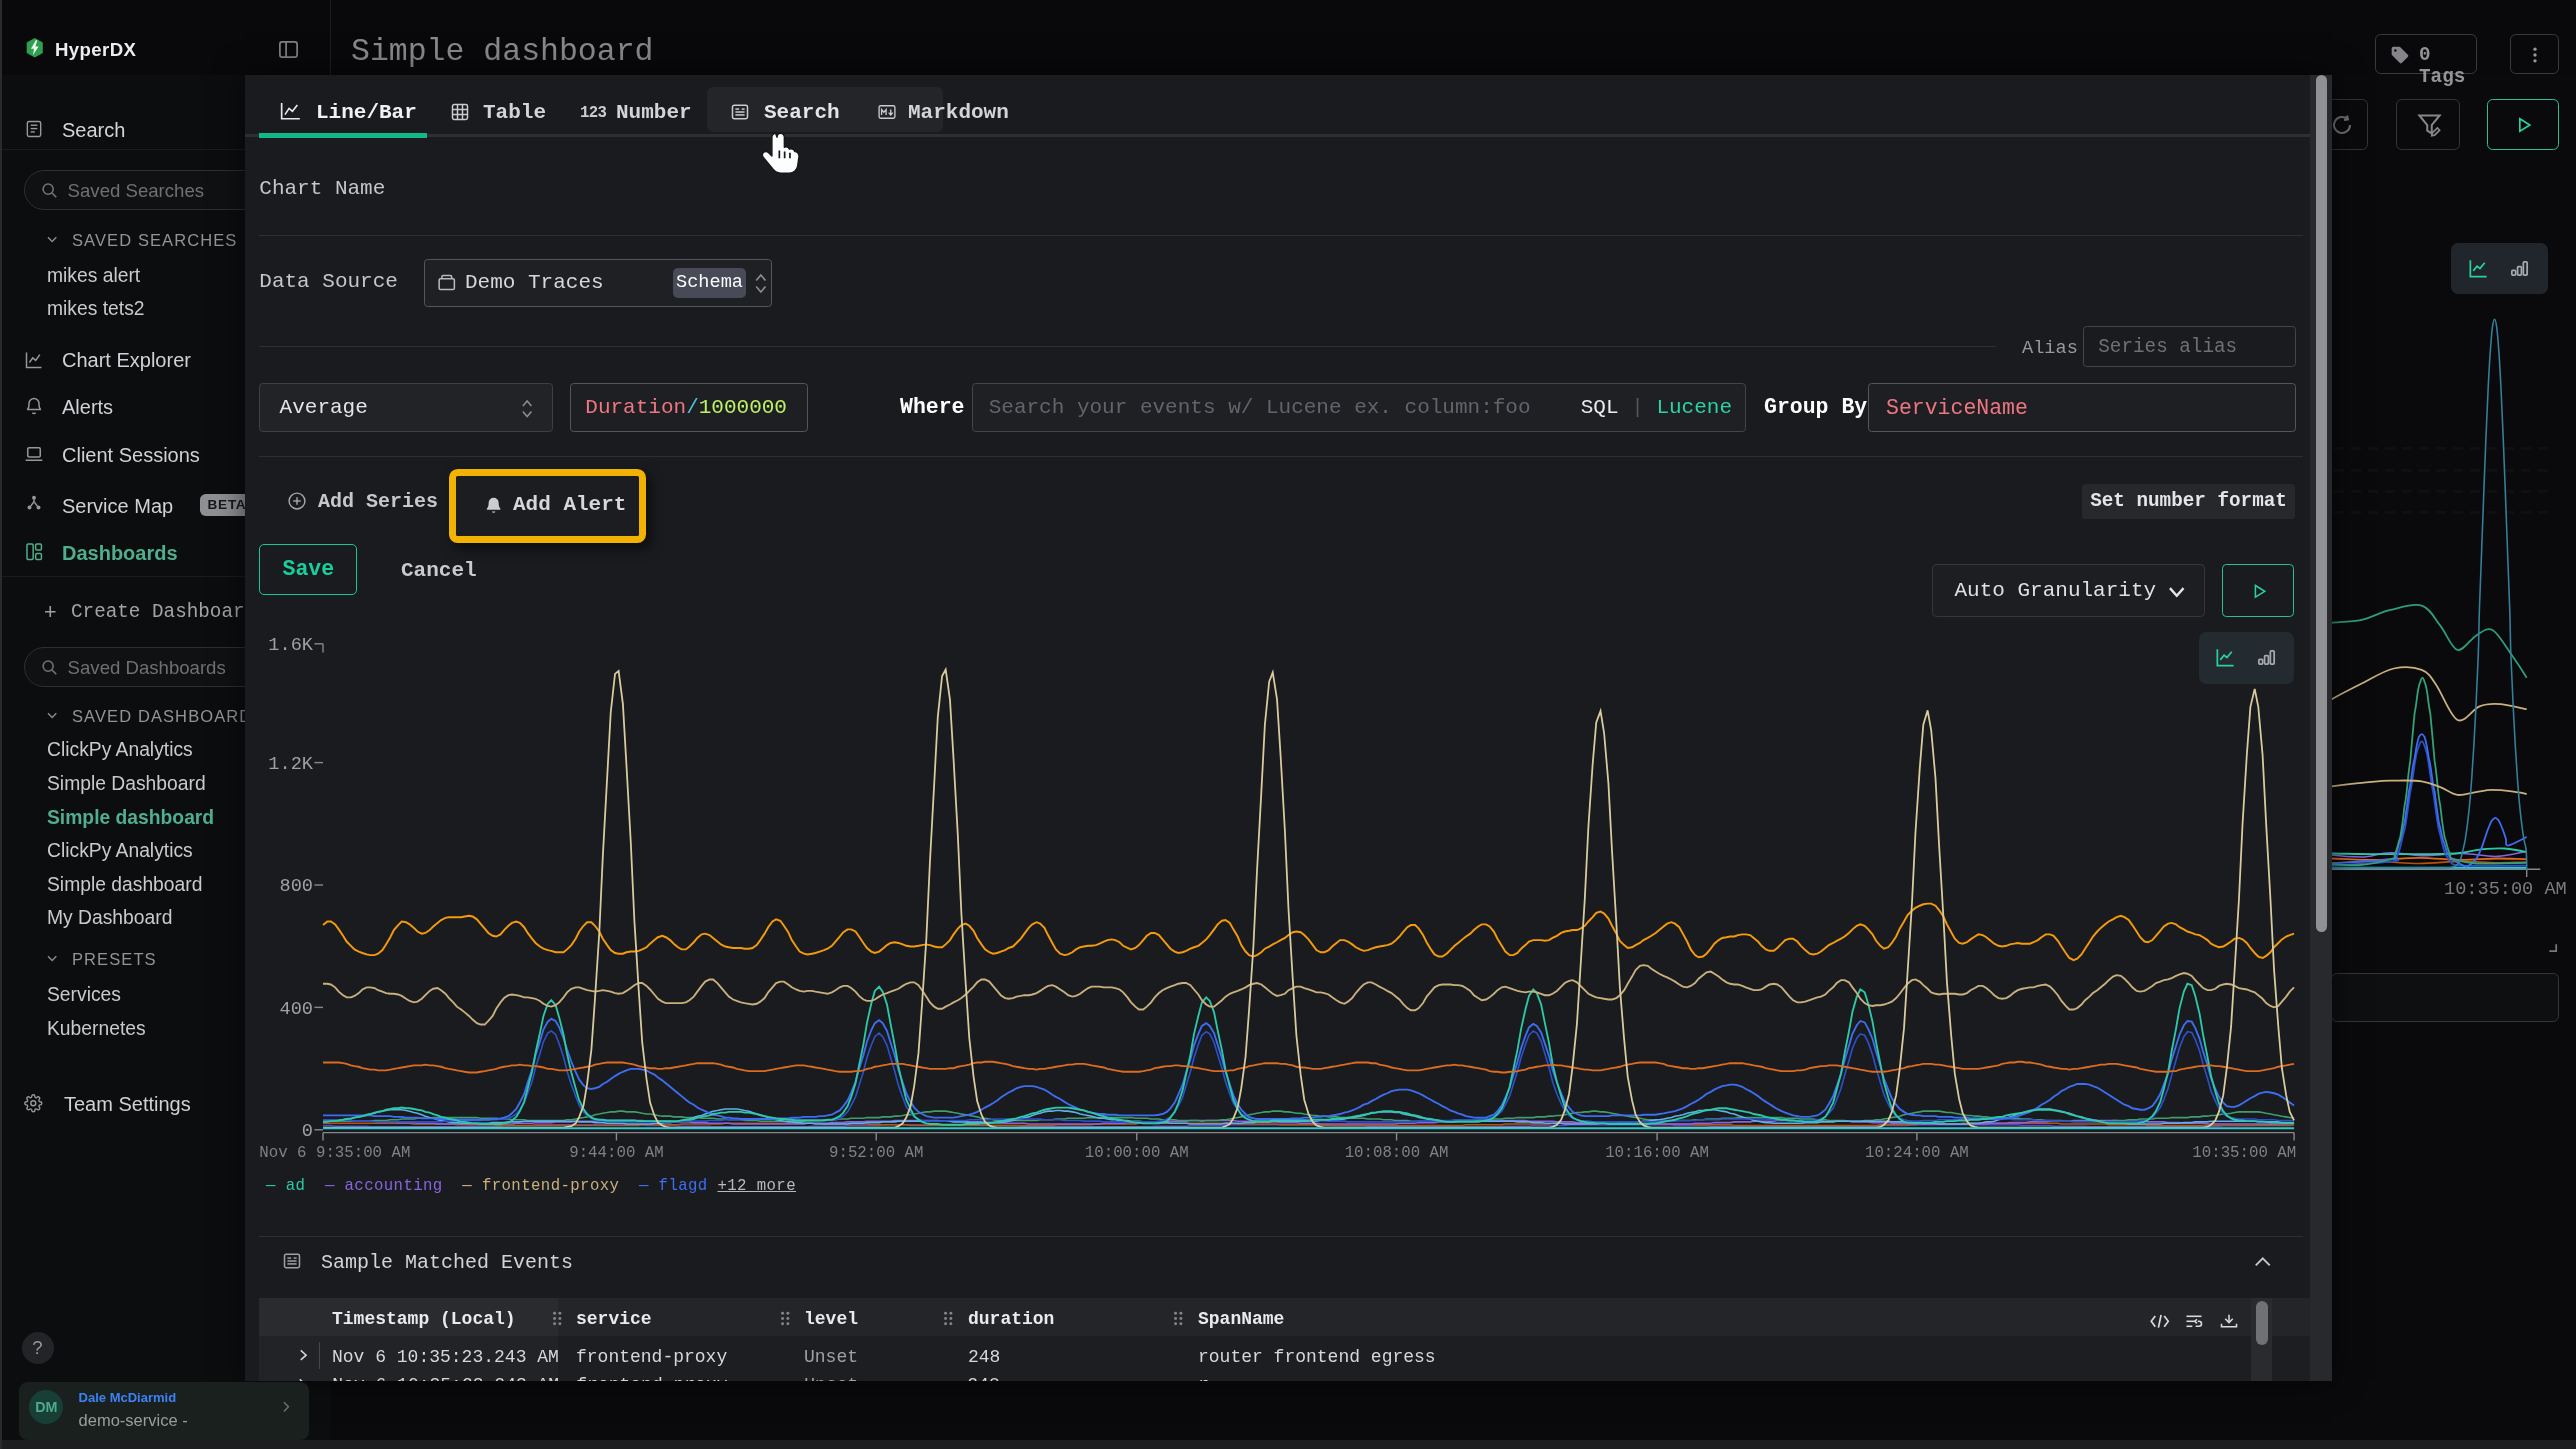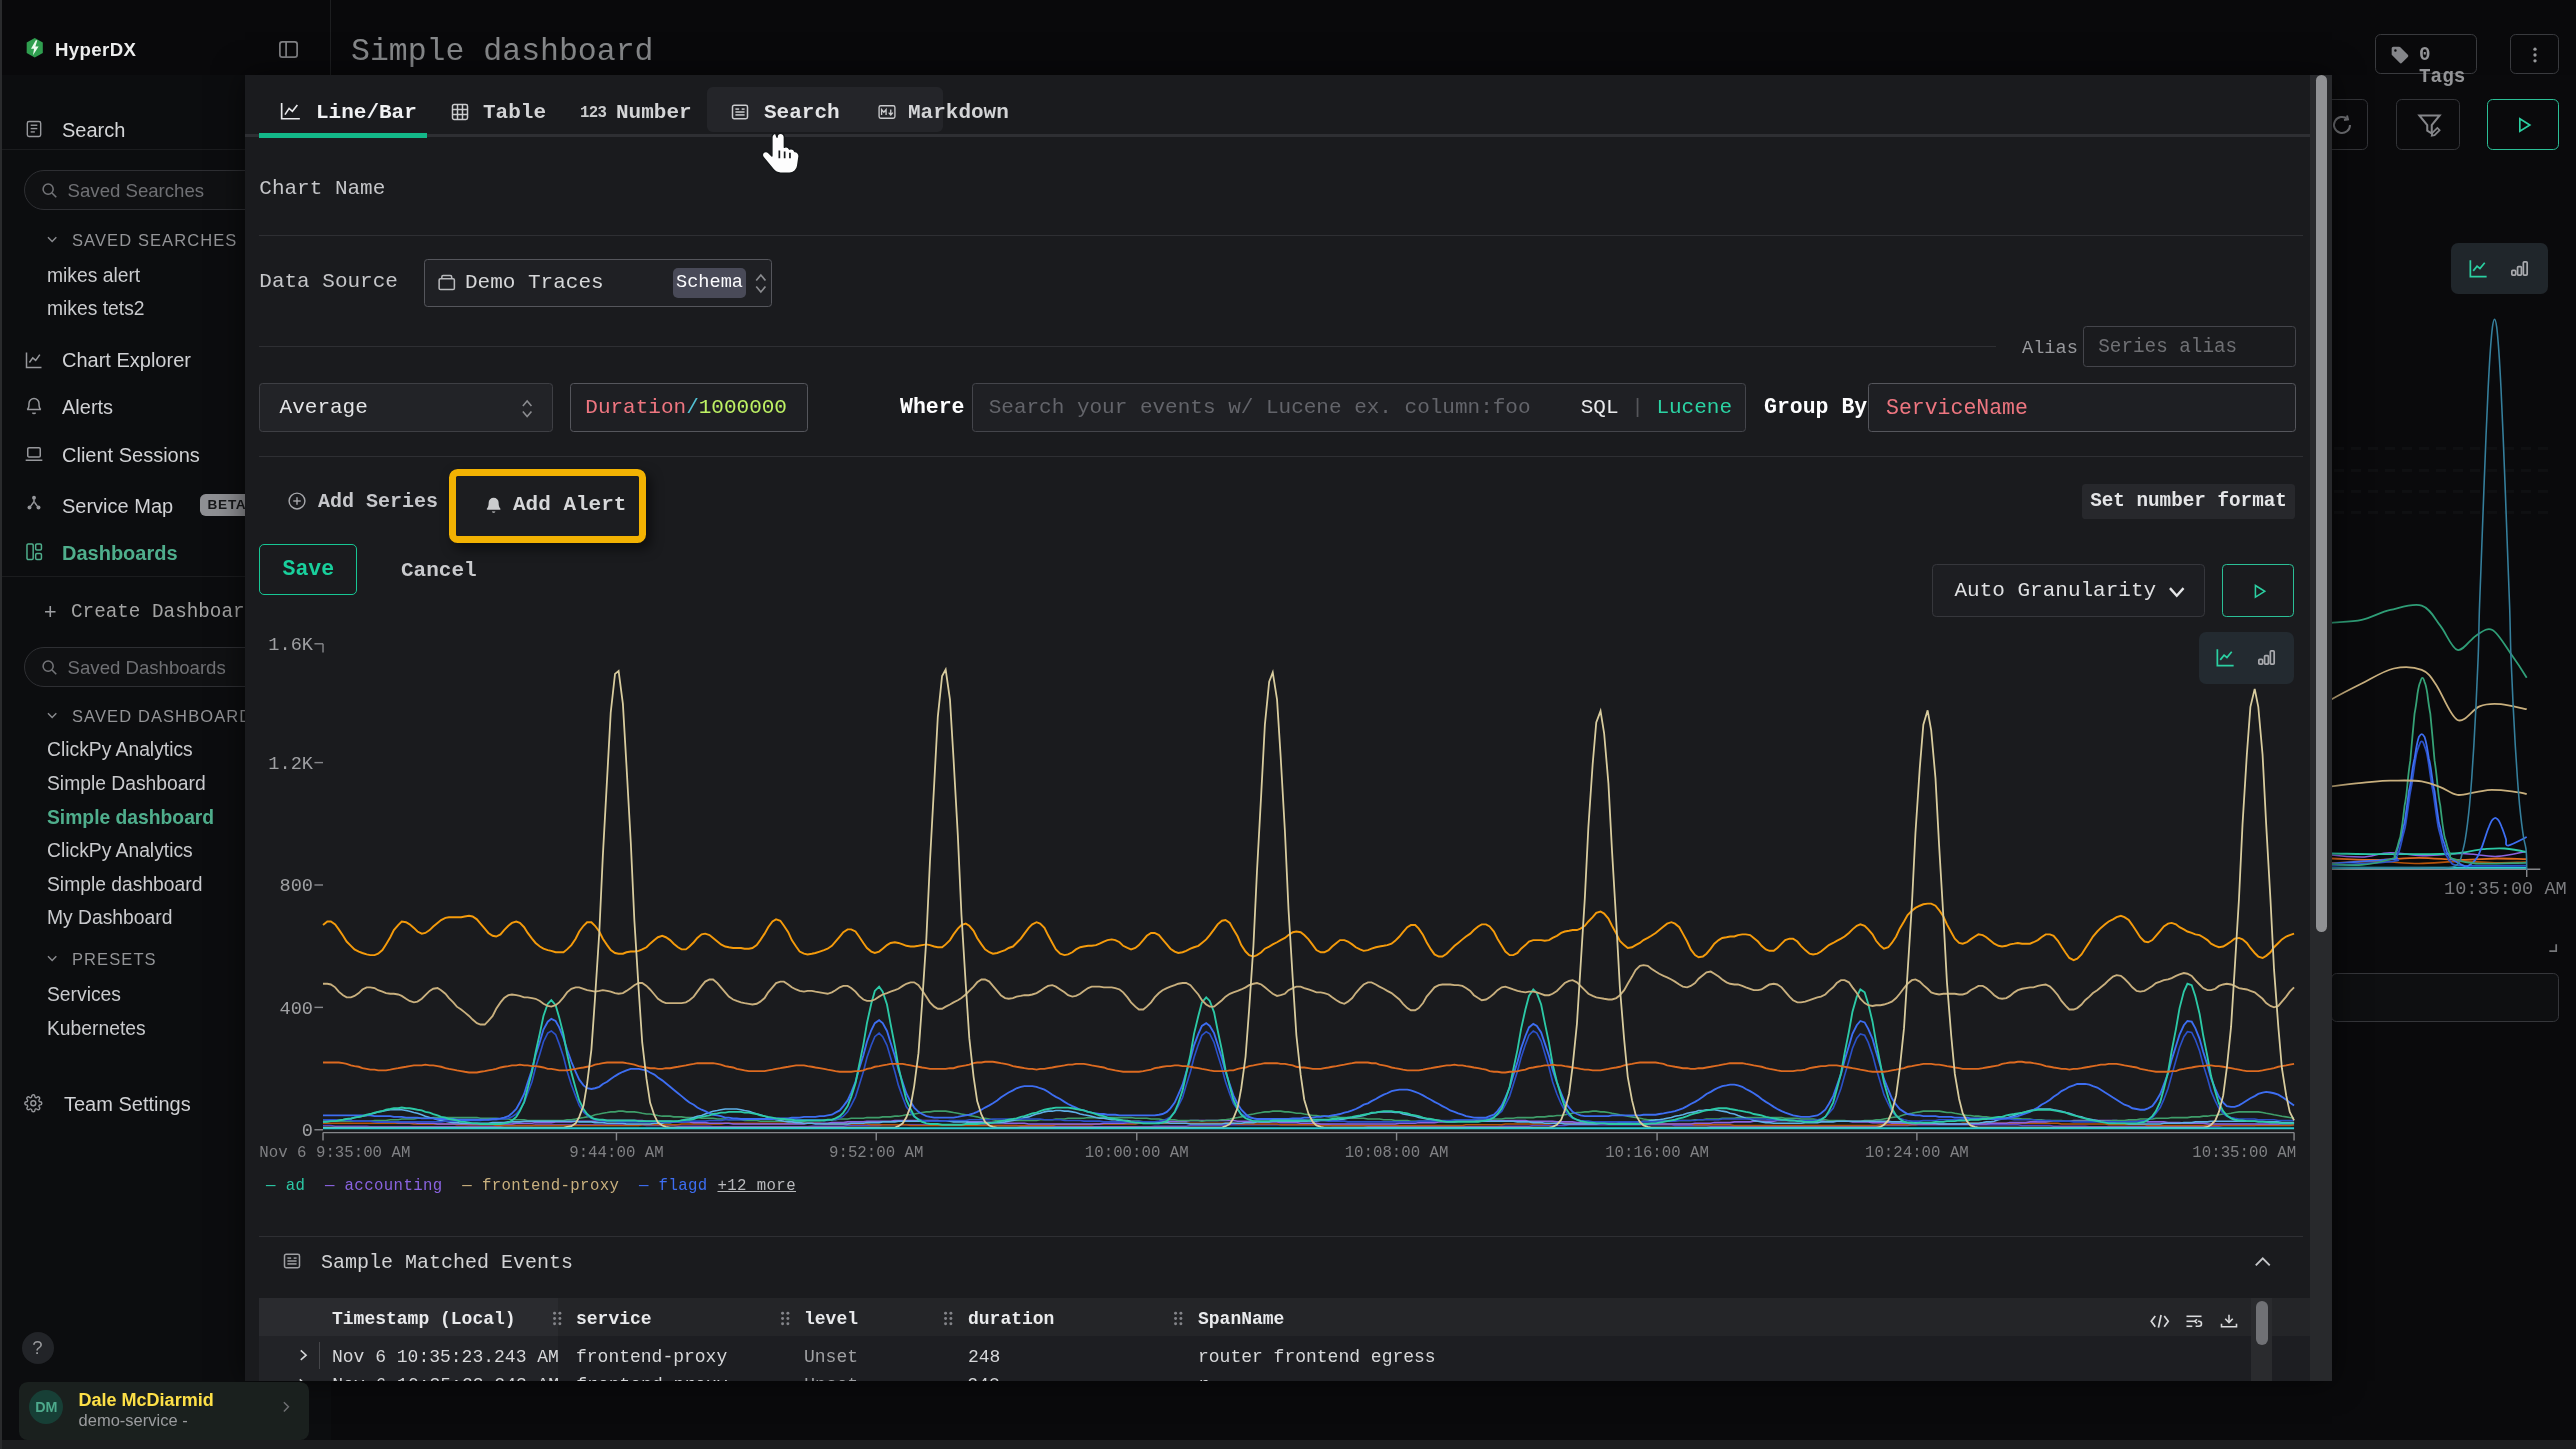--- a/index.html
+++ b/index.html
@@ -482,21 +482,21 @@
 </div>
 
 <div class="abs" style="left:0;top:0;width:2.1px;height:1450px;background:#2a2b2d;z-index:60;"></div>
 
 <div class="abs" style="left:0;top:1440px;width:2576px;height:10px;background:#1c1d1f;"></div>
 
 <div class="abs" style="left:21.5px;top:1332px;width:32px;height:32px;border-radius:50%;background:#222428;color:#97989b;font-size:18.6px;text-align:center;line-height:32px;">?</div>
 
 <div class="abs" style="left:18.6px;top:1382px;width:290px;height:58px;border-radius:8.6px;background:#1a201e;">
   <div class="abs" style="left:10.7px;top:7.9px;width:34px;height:34px;border-radius:50%;background:#173f36;color:#4daa8c;font-size:14.3px;font-weight:bold;text-align:center;line-height:34px;">DM</div>
-  <div class="abs" style="left:60px;top:7.9px;font-size:18px;font-weight:bold;color:#fde047;">Dale McDiarmid</div>
+  <div class="abs" style="left:60px;top:7.9px;font-size:13px;font-weight:bold;color:#3b82f6;">Dale McDiarmid</div>
   <div class="abs" style="left:60px;top:29px;font-size:16.5px;color:#9b9c9f;">demo-service -</div>
   <svg class="abs" style="left:259px;top:16.5px;" width="15.7" height="15.7" viewBox="0 0 24 24" fill="none" stroke="#6f7073" stroke-width="2.2">
       <polyline points="9,5 16,12 9,19"></polyline>
     </svg>
 </div>
 
 <svg class="abs" style="left:761px;top:131px;z-index:50;" width="43" height="53" viewBox="0 0 30 37">
   <g stroke="#15181a" stroke-width="1" fill="#fdfdfd" stroke-linejoin="round">
     <path d="M10.2 1.6 c-1.5 0-2.6 1.2-2.6 2.7 v13.1 l-2.3-2.3 c-1.1-1.1-2.8-1.1-3.7 0 -0.8 0.9-0.8 2.3 0 3.3 l7.1 8.7 c1.2 1.5 3 2.3 4.9 2.3 h6.2 c3 0 5.4-2.2 5.8-5.1 l0.9-6.3 c0.3-1.9-1-3.6-2.9-3.6 -0.4-1.2-1.5-2-2.8-1.9 -0.3 0-0.6 0.1-0.9 0.2 -0.5-1-1.5-1.7-2.6-1.6 -0.3 0-0.7 0.1-1 0.3 V4.3 c0-1.5-1.1-2.7-2.6-2.7 -1.5 0-2.5 1.2-2.5 2.7z"></path>
     <path d="M12.8 13.6 v5.4 M16.5 14.3 v4.7 M20.2 15.2 v3.8" fill="none" stroke-width="1.2"></path>

